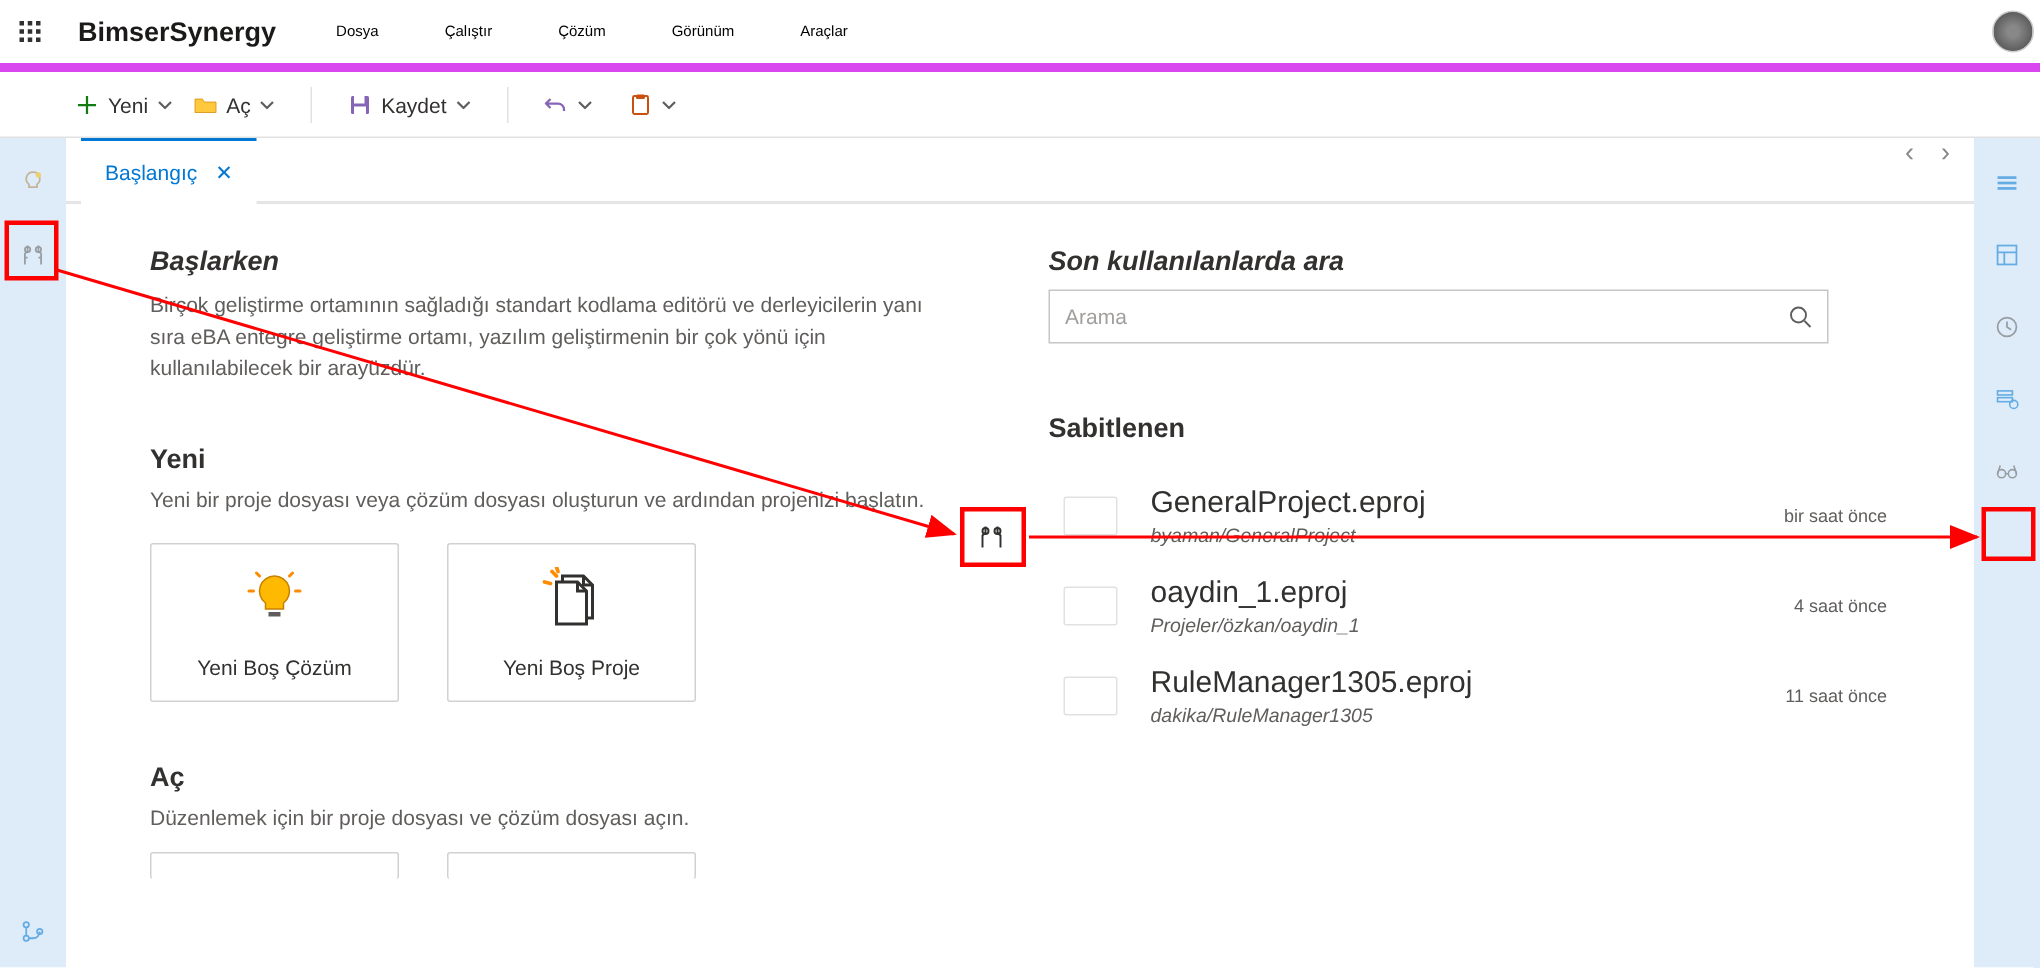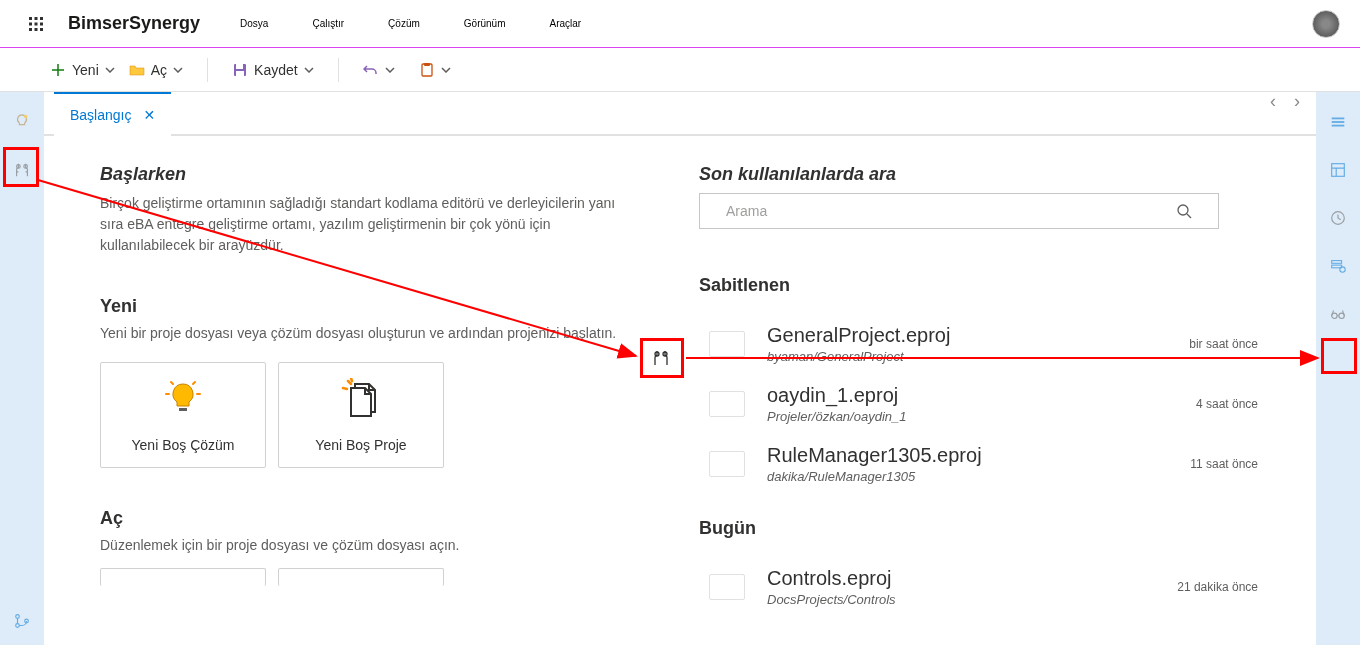--- a/index.html
+++ b/index.html
@@ -1,19 +1,19 @@
 <!DOCTYPE html>
 <html><head>
   <meta charset="utf-8">
   <style>
     * { margin: 0; padding: 0; box-sizing: border-box; font-family: "Segoe UI", -apple-system, sans-serif; }
     body { width: 1360px; height: 645px; overflow: hidden; background: #fff; color: #323130; position: relative; }
 
     
-    .top-menu { height: 48px; display: flex; align-items: center; padding: 0 20px; border-bottom: 1px solid #d946ef; text-align: right; }
+    .top-menu { height: 48px; display: flex; align-items: center; padding: 0 4px; border-bottom: 6px solid #d946ef; text-align: right; }
     .apps-grid { width: 32px; height: 32px; display: flex; align-items: center; justify-content: center; cursor: pointer; }
     .apps-grid svg { width: 16px; height: 16px; }
     .app-title { font-size: 18px; font-weight: 600; color: #1b1a19; margin-left: 16px; margin-right: 32px; }
     .menu-items { display: flex; gap: 28px; }
     .menu-item { font-size: 10px; color: #000000; cursor: pointer; padding: 4px 8px; }
     .avatar { margin-left: auto; width: 28px; height: 28px; border-radius: 50%; background: radial-gradient(circle, #888 20%, #555 80%); border:1px solid #ccc;}
 
     
     .toolbar { height: 44px; display: flex; align-items: center; padding: 0 20px 0 44px; border-bottom: 1px solid #e1e1e1; gap: 8px; }
     .tool-group { display: flex; align-items: center; gap: 2px; }
@@ -42,27 +42,27 @@
     .inner { display: flex; height: 100%; overflow: hidden; padding: 28px 0 0 0;}
     .col-left { width: 615px; padding: 0 40px 0 56px; }
     .col-right { flex:1; padding: 0 48px 0 40px; }
 
     h2.section-title { font-size: 18px; font-weight: 600; color: #323130; margin-bottom: 8px; font-style: italic; }
     .section-desc { font-size: 14px; color: #605e5c; line-height: 1.5; margin-bottom: 40px; max-width: 520px; }
 
     h3.sub-title { font-size: 18px; font-weight: 600; color:#323130; margin-bottom: 6px; }
     .sub-desc { font-size: 14px; color: #605e5c; line-height: 1.5; margin-bottom: 18px; max-width: 520px;}
 
-    .tile-row { display: flex; gap: 12px; margin-bottom: 40px; }
+    .tile-row { display: flex; gap: 32px; margin-bottom: 40px; }
     .tile { width: 166px; height: 106px; border: 1px solid #d1d1d1; border-radius: 2px; display:flex; flex-direction: column; align-items: center; justify-content: center; gap: 14px; cursor:pointer;}
     .tile-big-icon { font-size: 32px; line-height:1;}
     .tile-label { font-size: 14px; color:#323130;}
 
     
-    .search-box { display:flex; align-items:center; border: 1px solid #c8c6c4; height: 36px; padding: 0 26px; margin-bottom: 46px; max-width: 520px;}
+    .search-box { display:flex; align-items:center; border: 1px solid #c8c6c4; height: 36px; padding: 0 10px; margin-bottom: 46px; max-width: 520px;}
     .search-box input { flex:1; border:none; outline:none; font-size: 14px; color:#323130; background: transparent; }
     .search-box svg { width: 16px; height: 16px; color:#605e5c; }
     .search-placeholder-color::placeholder { color:#a19f9d; }
 
     .right-h { font-size: 18px; font-weight:600; margin-bottom: 18px; }
 
     .recent-list { display:flex; flex-direction: column; margin-bottom: 24px;}
     .recent-item { display:flex; align-items:center; padding: 10px 10px; }
     .recent-thumb { width: 36px; height: 26px; background: #fff; border:1px solid #e1e1e1; margin-right: 22px; border-radius:2px; }
     .recent-body { display:flex; flex-direction: column; }
@@ -275,31 +275,20 @@
           <div class="recent-item">
             <div class="recent-thumb"></div>
             <div class="recent-body">
               <span class="recent-name">RuleManager1305.eproj</span>
               <span class="recent-path">dakika/RuleManager1305</span>
             </div>
             <span class="recent-time">11 saat önce</span>
           </div>
         </div>
 
-        <h3 class="right-h">Bugün</h3>
-        <div class="recent-list">
-          <div class="recent-item">
-            <div class="recent-thumb"></div>
-            <div class="recent-body">
-              <span class="recent-name">Controls.eproj</span>
-              <span class="recent-path">DocsProjects/Controls</span>
-            </div>
-            <span class="recent-time">21 dakika önce</span>
-          </div>
-        </div>
       </div>
     </div>
   </div>
 
   <div class="right-rail">
     <div class="rail-icon">
         <svg viewBox="0 0 20 20" width="18" height="18">
           <rect x="3" y="5" width="14" height="2" fill="#0078d4"></rect>
           <rect x="3" y="9" width="14" height="2" fill="#0078d4"></rect>
           <rect x="3" y="13" width="14" height="2" fill="#0078d4"></rect>

